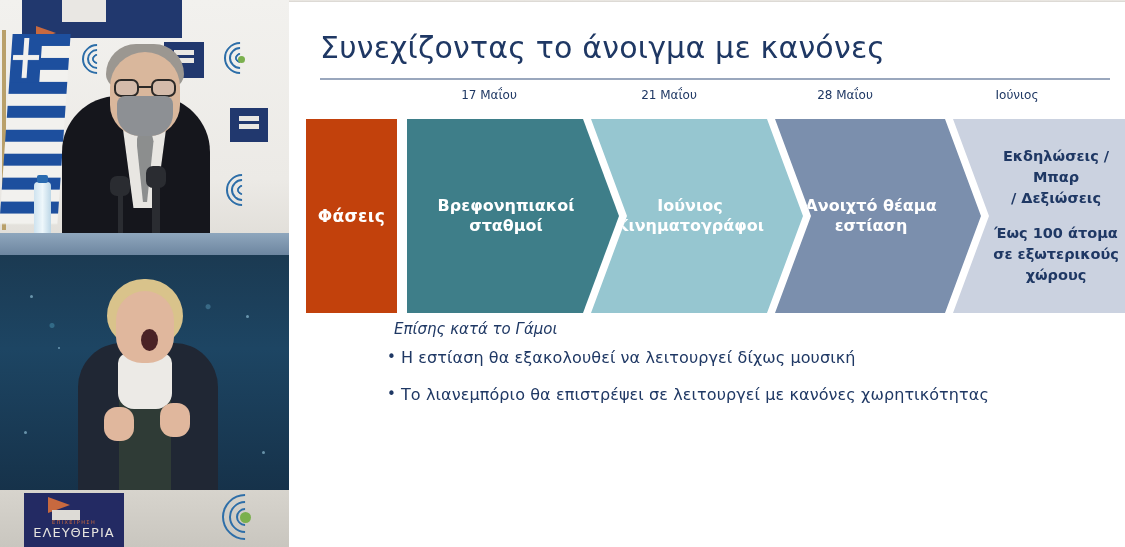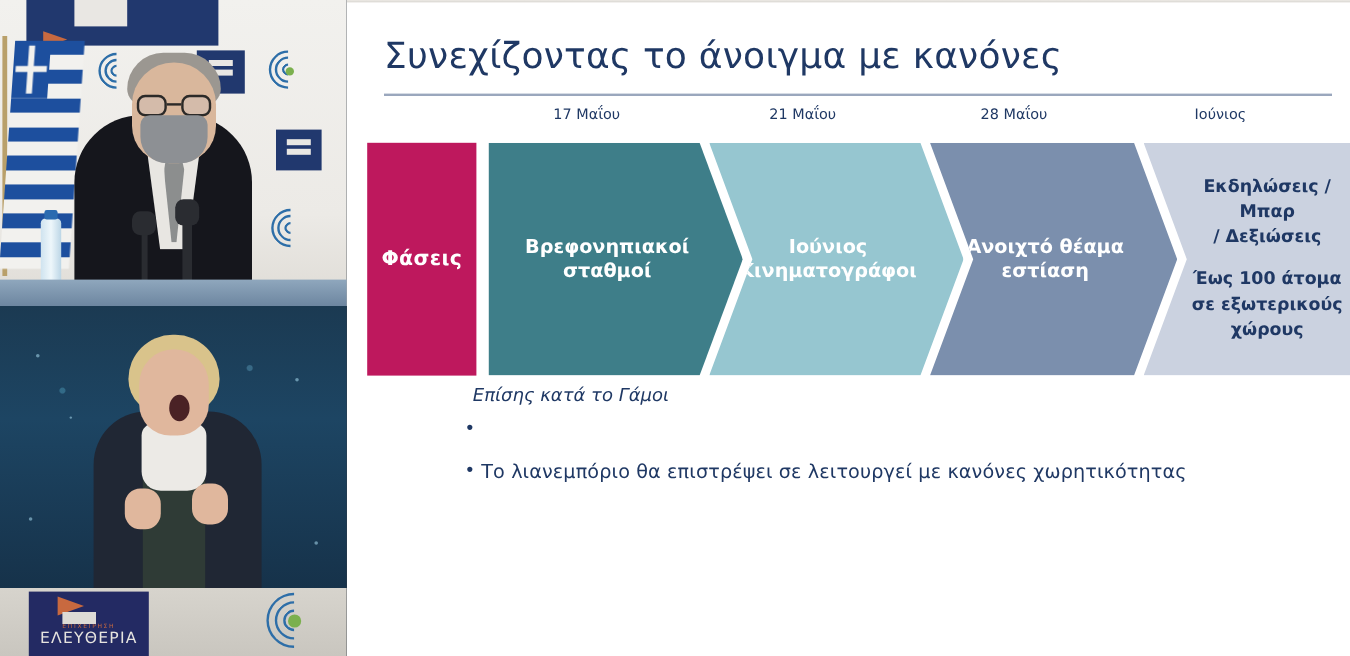--- a/index.html
+++ b/index.html
@@ -60,21 +60,21 @@
   .dates { position:absolute; left:0; top:86px; width:836px; height:26px; }
   .date-lbl {
     position:absolute; top:0; font-size:12px; color:#1f3864; white-space:nowrap;
     text-align:center;
   }
 
   
   .flow { position:absolute; left:0; top:117px; width:836px; height:194px; }
   .phase-box {
     position:absolute; left:17px; top:0; width:91px; height:194px;
-    background:#be185d; color:#fff;
+    background:#c2410c; color:#fff;
     display:flex; align-items:center; justify-content:center;
     font-size:17px; font-weight:bold; letter-spacing:.3px;
   }
   .chev {
     position:absolute; top:0; height:194px;
     display:flex; align-items:center; justify-content:center;
     text-align:center; line-height:1.28;
     clip-path:polygon(0 0, calc(100% - 36px) 0, 100% 50%, calc(100% - 36px) 100%, 0 100%);
   }
   .chev.notch {
@@ -355,20 +355,23 @@
           <span>χώρους</span><br>
         </div>
       </div>
     </div>
 
     <div class="also">Επίσης κατά το Γάμοι</div>
 
     <div class="bullets">
       <div class="bullet">
         <div class="dot">•</div>
+        <div class="btxt">
+          <span>Η εστίαση θα εξακολουθεί να λειτουργεί δίχως μουσική</span>
+        </div>
       </div>
       <div class="bullet">
         <div class="dot">•</div>
         <div class="btxt">
           <span>Το λιανεμπόριο θα επιστρέψει σε λειτουργεί με κανόνες χωρητικότητας</span><br>
         </div>
       </div>
     </div>
 
   </div>

